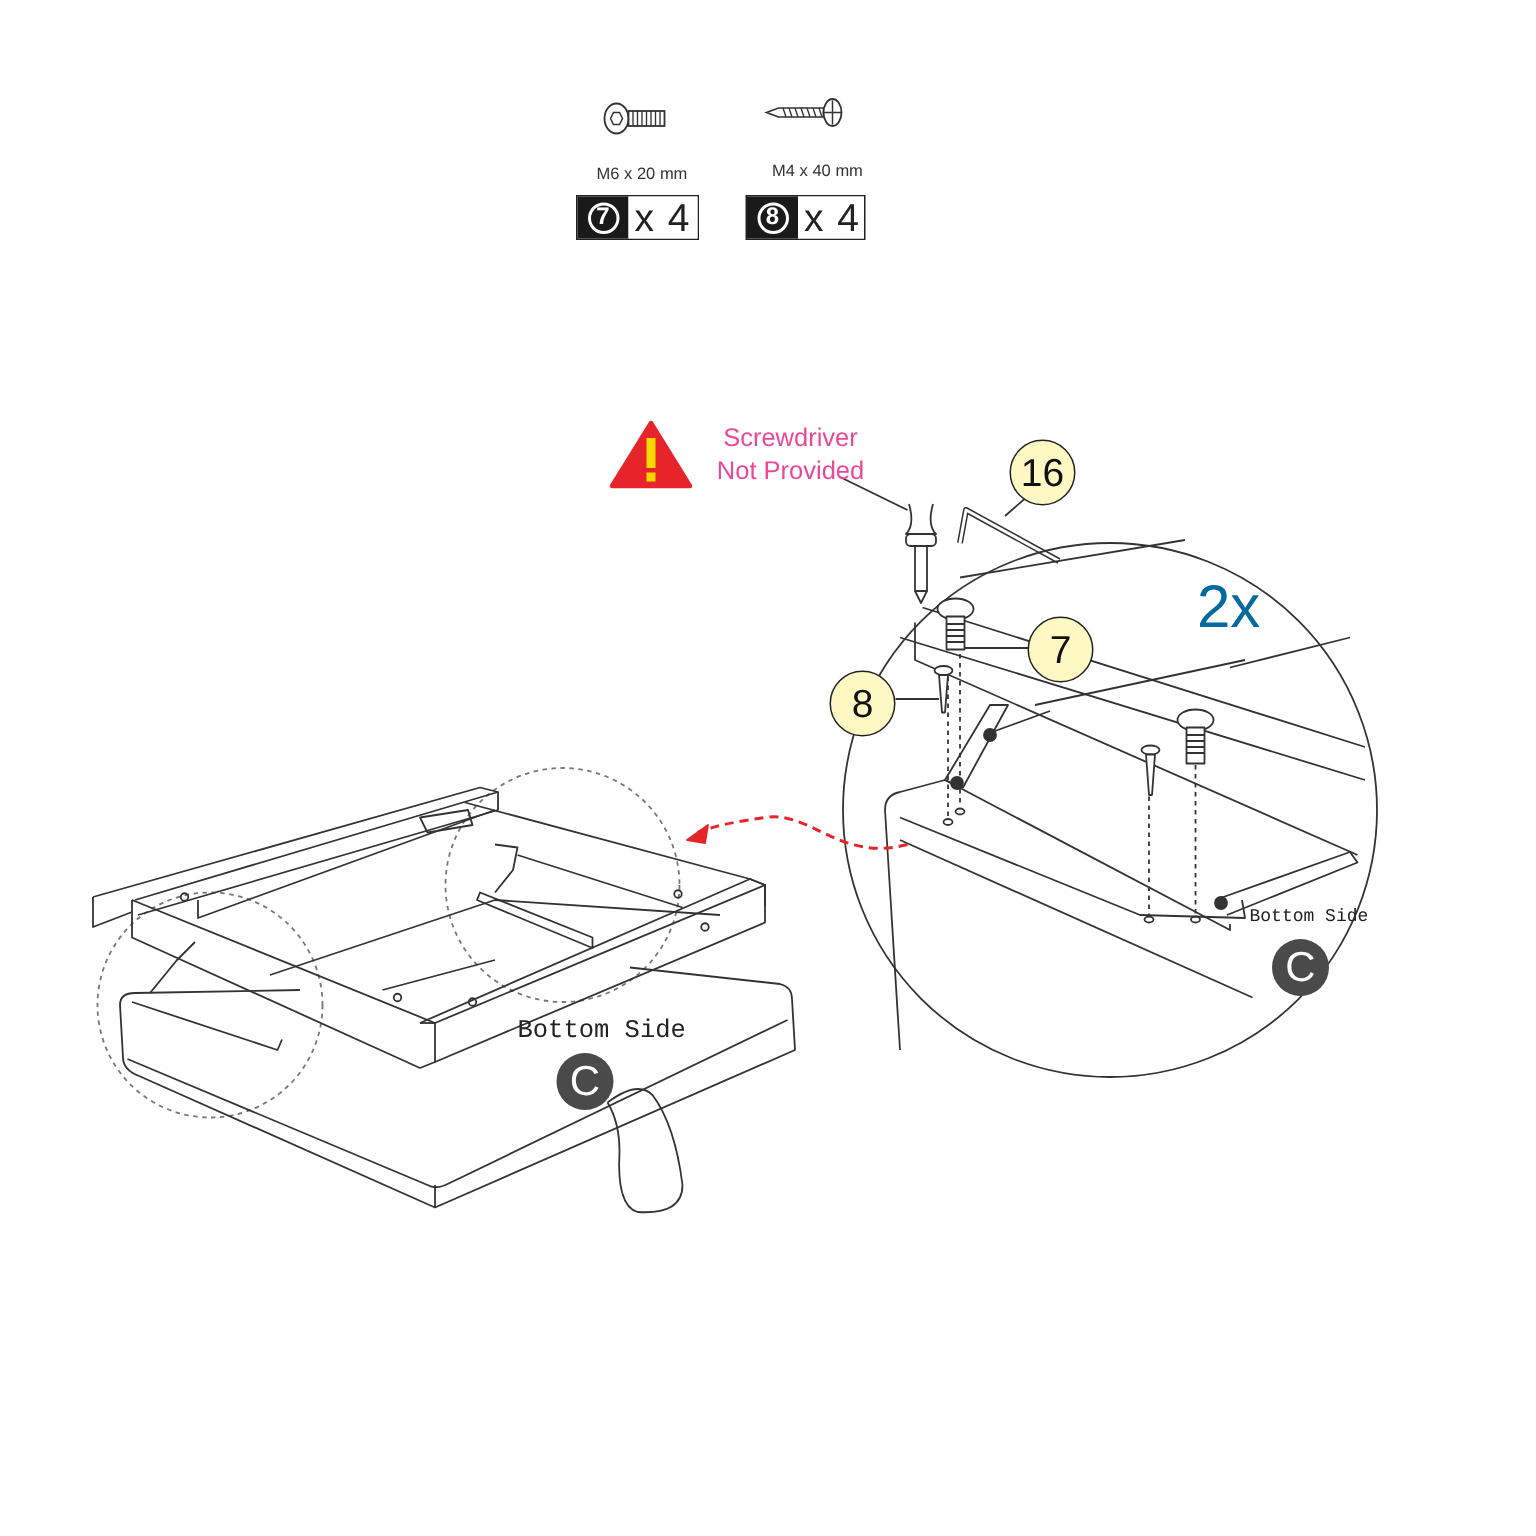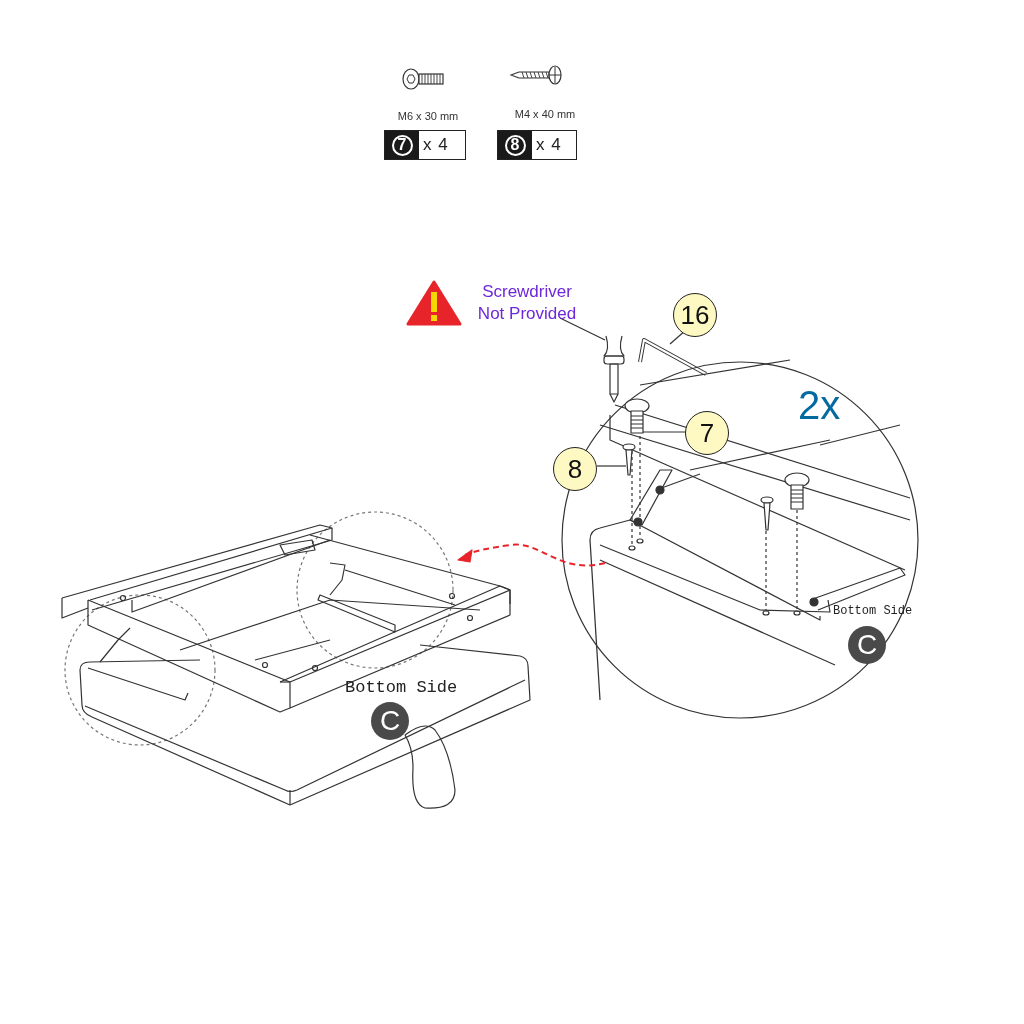--- a/index.html
+++ b/index.html
@@ -5,22 +5,22 @@
   html, body { margin: 0; padding: 0; background: #ffffff; }
   body { width: 1024px; height: 1024px; position: relative; overflow: hidden;
          font-family: "Liberation Sans", sans-serif; color: #222; }
   .abs { position: absolute; }
   .hw-spec { font-size: 11px; color: #333; text-align: center; width: 90px; }
   .qty-box { display: flex; height: 30px; border: 1px solid #222; box-sizing: border-box; }
   .qty-num { background: #1a1a1a; width: 34px; display: flex; align-items: center; justify-content: center; }
   .qty-num span { width: 21px; height: 21px; border: 2px solid #fff; border-radius: 50%; color: #fff;
                   font-size: 16px; font-weight: bold; display: flex; align-items: center; justify-content: center; box-sizing: border-box; }
   .qty-val { background: #fff; flex: 1; display: flex; align-items: center; padding-left: 4px;
-             font-size: 17px; color: #222; letter-spacing: 1px; }
-  .warn-text { font-size: 17px; line-height: 22px; text-align: center; color: #6d28d9; width: 130px; }
+             font-size: 26px; color: #222; letter-spacing: 1px; }
+  .warn-text { font-size: 17px; line-height: 22px; text-align: center; color: #ec4899; width: 130px; }
   .callout { border: 1.6px solid #222; border-radius: 50%; background: #fef9c3; display: flex;
              align-items: center; justify-content: center; font-size: 26px; color: #111; box-sizing: border-box; }
   .mult { font-size: 40px; color: #0369a1; }
   .side-label { color: #222; font-family: Liberation Mono, monospace; }
   .badge { background: #4a4a4a; border-radius: 50%; color: #fff; display: flex; align-items: center;
            justify-content: center; font-size: 28px; box-sizing: border-box; }
   svg { position: absolute; left: 0; top: 0; }
 </style>
 </head>
 <body>
@@ -34,21 +34,21 @@
     <path d="M22 10v10M25 10v10M28 10v10M31 10v10M34 10v10M37 10v10M40 10v10" stroke="#333" stroke-width="0.9"></path>
   </svg>
 
   <svg width="70" height="30" style="left:125px;top:0px;" viewBox="0 0 70 30">
     <path d="M6 15 L14 12 L44 12 L44 18 L14 18 Z" fill="#fff" stroke="#333" stroke-width="1.1"></path>
     <path d="M17 12l2 6M21 12l2 6M25 12l2 6M29 12l2 6M33 12l2 6M37 12l2 6M41 12l2 6" stroke="#333" stroke-width="0.9"></path>
     <ellipse cx="50" cy="15" rx="6" ry="9" fill="#fff" stroke="#333" stroke-width="1.2"></ellipse>
     <path d="M50 7v16M44 15h12" stroke="#333" stroke-width="1"></path>
   </svg>
 
-  <div class="abs hw-spec" style="left:3px;top:50px;">M6 x 30 mm</div>
+  <div class="abs hw-spec" style="left:3px;top:50px;">M6 x 20 mm</div>
   <div class="abs hw-spec" style="left:120px;top:48px;">M4 x 40 mm</div>
 
   <div class="abs qty-box" style="left:4px;top:70px;width:82px;">
     <div class="qty-num">
         <span>7</span>
       </div>
     <div class="qty-val">x 4</div>
   </div>
   <div class="abs qty-box" style="left:117px;top:70px;width:80px;">
     <div class="qty-num">

